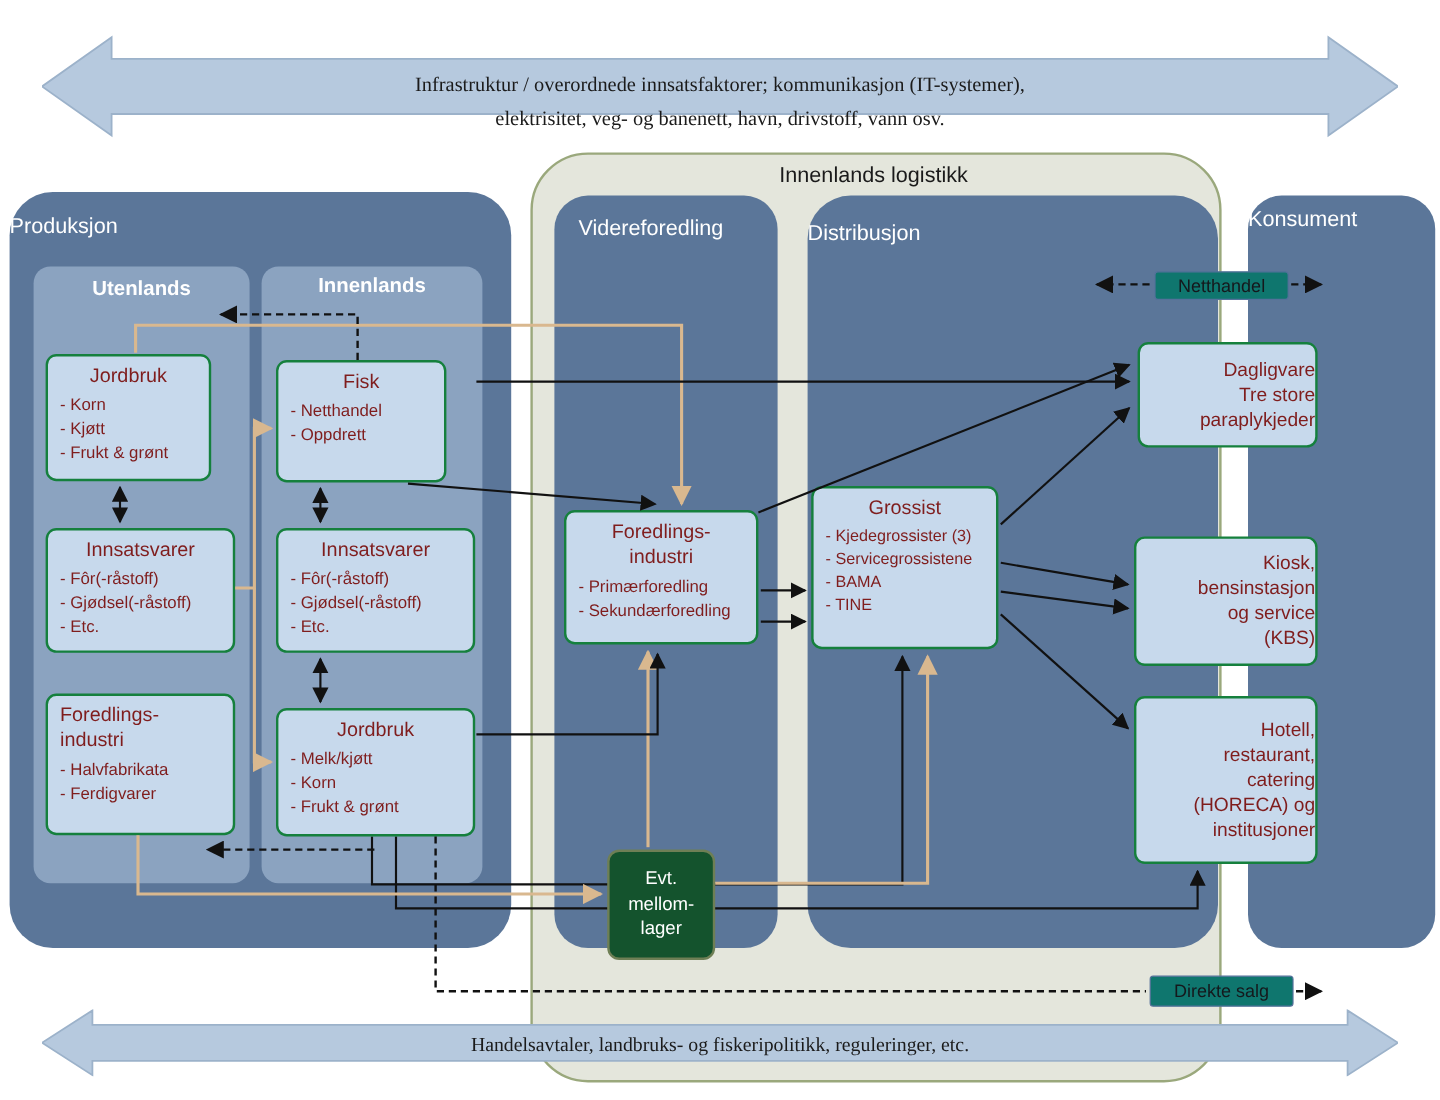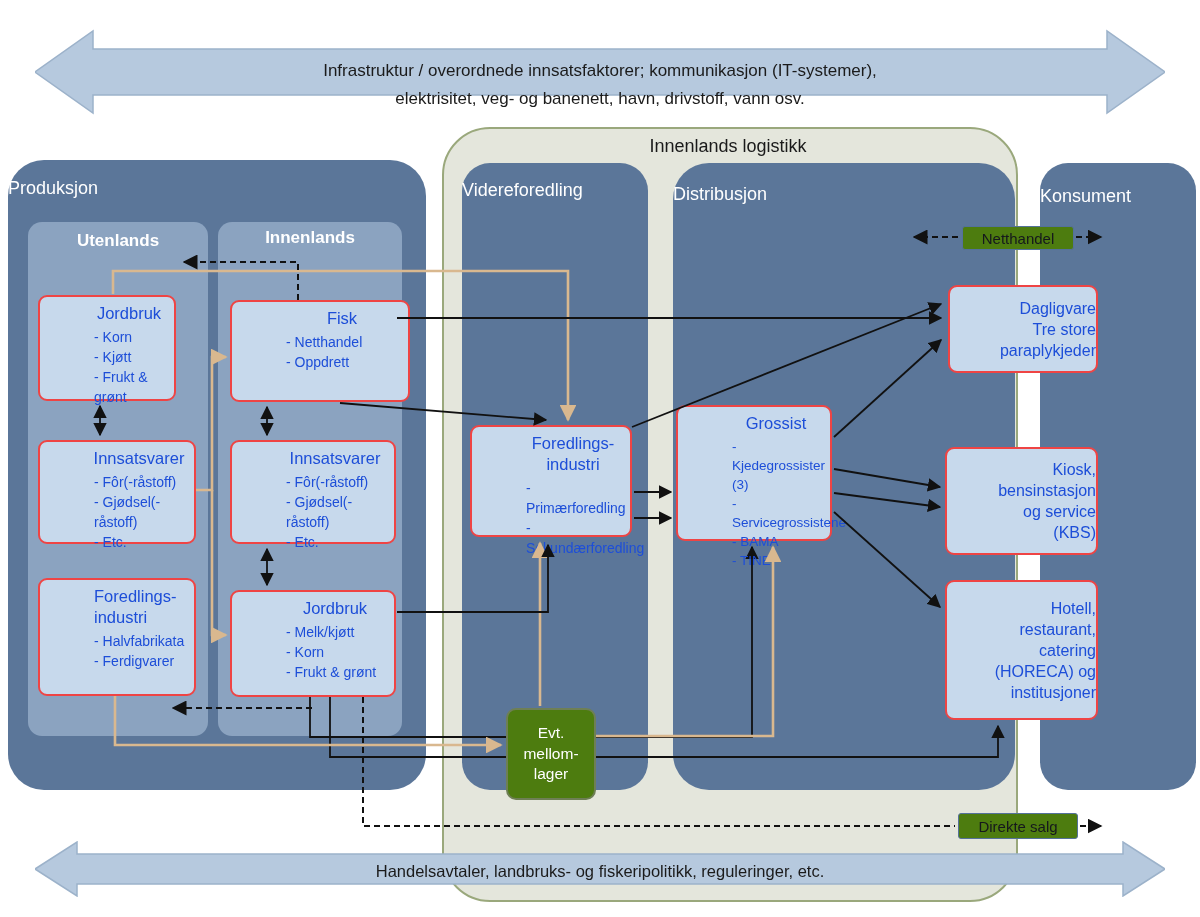--- a/index.html
+++ b/index.html
@@ -1,36 +1,36 @@
 <!DOCTYPE html>
 <html><head>
 <meta charset="utf-8">
 <style>
   html,body{margin:0;padding:0;background:#fff;}
   #stage{
     position:relative;width:1200px;height:917px;overflow:hidden;
     font-family:"Liberation Sans",sans-serif;color:#15181c;background:#fff;
   }
   .banner-svg{position:absolute;z-index:1;}
-  .banner-text{position:absolute;z-index:4;text-align:center;font-size:17px;color:#1b1b1b;line-height:28px;}
+  .banner-text{position:absolute;z-index:4;text-align:center;font-size:17px;color:#1b1b1b;line-height:28px;font-family:Liberation Serif, serif;}
   .green-container{position:absolute;z-index:1;background:#e4e6dc;border:2px solid #9aa87c;border-radius:48px;}
   .green-title{position:absolute;z-index:2;text-align:center;font-size:18px;color:#1a1a1a;}
   .container-blue{position:absolute;z-index:2;background:#5b7699;border-radius:36px;}
   .container-blue.small-r{border-radius:28px;}
   .ctitle{position:absolute;z-index:3;color:#ffffff;font-size:18px;text-align:left;}
   .col{position:absolute;z-index:2;background:#8ba3c0;border-radius:14px;}
   .coltitle{position:absolute;z-index:3;color:#ffffff;font-size:17px;text-align:center;font-weight:bold;}
-  .box{position:absolute;z-index:3;background:#c7d9ec;border:2px solid #ef4444;border-radius:9px;color:#1d4ed8;box-sizing:border-box;padding-left:44px;}
+  .box{position:absolute;z-index:3;background:#c7d9ec;border:2px solid #15803d;border-radius:9px;color:#7f1d1d;box-sizing:border-box;}
   .box-title{text-align:center;font-size:16.5px;padding-top:6px;line-height:21px;}
   .box-title.left{text-align:left;padding-left:10px;}
   .box-items{font-size:14px;padding:3px 4px 0 10px;line-height:20px;}
   .box-items.small{font-size:13.5px;line-height:19px;}
   .center-box{display:flex;flex-direction:column;align-items:flex-end;justify-content:center;text-align:center;font-size:16px;line-height:21px;}
-  .tag{position:absolute;z-index:4;background:#4d7c0f;border:1.5px solid #54719a;border-radius:3px;font-size:15px;display:flex;align-items:center;justify-content:center;color:#15181c;box-sizing:border-box;}
-  .olive{position:absolute;z-index:3;background:#4d7c0f;border:2px solid #6e7f55;border-radius:10px;color:#ffffff;font-size:15.5px;line-height:1.35;display:flex;flex-direction:column;align-items:center;justify-content:center;text-align:center;box-sizing:border-box;}
+  .tag{position:absolute;z-index:4;background:#0f766e;border:1.5px solid #54719a;border-radius:3px;font-size:15px;display:flex;align-items:center;justify-content:center;color:#15181c;box-sizing:border-box;}
+  .olive{position:absolute;z-index:3;background:#14532d;border:2px solid #6e7f55;border-radius:10px;color:#ffffff;font-size:15.5px;line-height:1.35;display:flex;flex-direction:column;align-items:center;justify-content:center;text-align:center;box-sizing:border-box;}
   svg.arrow-under{position:absolute;left:0;top:0;z-index:2;pointer-events:none;}
   svg.arrow-over{position:absolute;left:0;top:0;z-index:5;pointer-events:none;}
 </style>
 </head>
 <body>
 
 <div id="stage">
 
   <svg class="banner-svg" style="left:35px;top:29px" width="1130" height="86">
     <polygon points="0,43 58,2 58,20 1072,20 1072,2 1130,43 1072,84 1072,66 58,66 58,84" fill="#b6c9de" stroke="#9cb2ca" stroke-width="1.5"></polygon>
@@ -47,27 +47,27 @@
     <div>Handelsavtaler, landbruks- og fiskeripolitikk, reguleringer, etc.</div>
   </div>
 
   <div class="green-container" style="left:442px;top:127px;width:572px;height:771px"></div>
   <div class="green-title" style="left:442px;top:136px;width:572px">Innenlands logistikk</div>
 
   <div class="container-blue" style="left:8px;top:160px;width:418px;height:630px"></div>
   <div class="ctitle" style="left:8px;top:178px;width:418px">Produksjon</div>
 
   <div class="container-blue small-r" style="left:462px;top:163px;width:186px;height:627px"></div>
-  <div class="ctitle" style="left:462px;top:180px;width:214px">Videreforedling</div>
+  <div class="ctitle" style="left:482px;top:180px;width:214px">Videreforedling</div>
 
   <div class="container-blue" style="left:673px;top:163px;width:342px;height:627px"></div>
   <div class="ctitle" style="left:673px;top:184px;width:390px">Distribusjon</div>
 
   <div class="container-blue small-r" style="left:1040px;top:163px;width:156px;height:627px"></div>
-  <div class="ctitle" style="left:1040px;top:186px;width:156px">Konsument</div>
+  <div class="ctitle" style="left:1040px;top:172px;width:156px">Konsument</div>
 
   <div class="col" style="left:28px;top:222px;width:180px;height:514px"></div>
   <div class="coltitle" style="left:28px;top:231px;width:180px">Utenlands</div>
 
   <div class="col" style="left:218px;top:222px;width:184px;height:514px"></div>
   <div class="coltitle" style="left:218px;top:228px;width:184px">Innenlands</div>
 
   <div class="box" style="left:38px;top:295px;width:138px;height:106px">
     <div class="box-title">Jordbruk</div>
     <div class="box-items">
@@ -88,21 +88,21 @@
 
   <div class="box" style="left:38px;top:578px;width:158px;height:118px">
     <div class="box-title left">Foredlings-</div>
     <div class="box-title left" style="padding-top:0">industri</div>
     <div class="box-items">
       <div>- Halvfabrikata</div>
       <div>- Ferdigvarer</div>
     </div>
   </div>
 
-  <div class="box" style="left:230px;top:300px;width:180px;height:102px">
+  <div class="box" style="left:230px;top:300px;width:142px;height:102px">
     <div class="box-title">Fisk</div>
     <div class="box-items">
       <div>- Netthandel</div>
       <div>- Oppdrett</div>
     </div>
   </div>
 
   <div class="box" style="left:230px;top:440px;width:166px;height:104px">
     <div class="box-title">Innsatsvarer</div>
     <div class="box-items">

